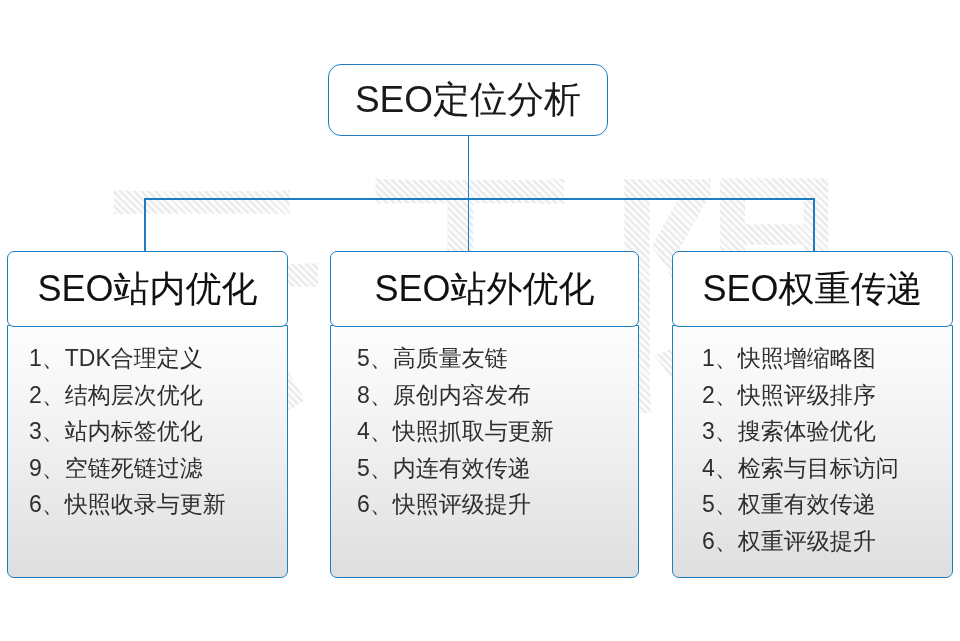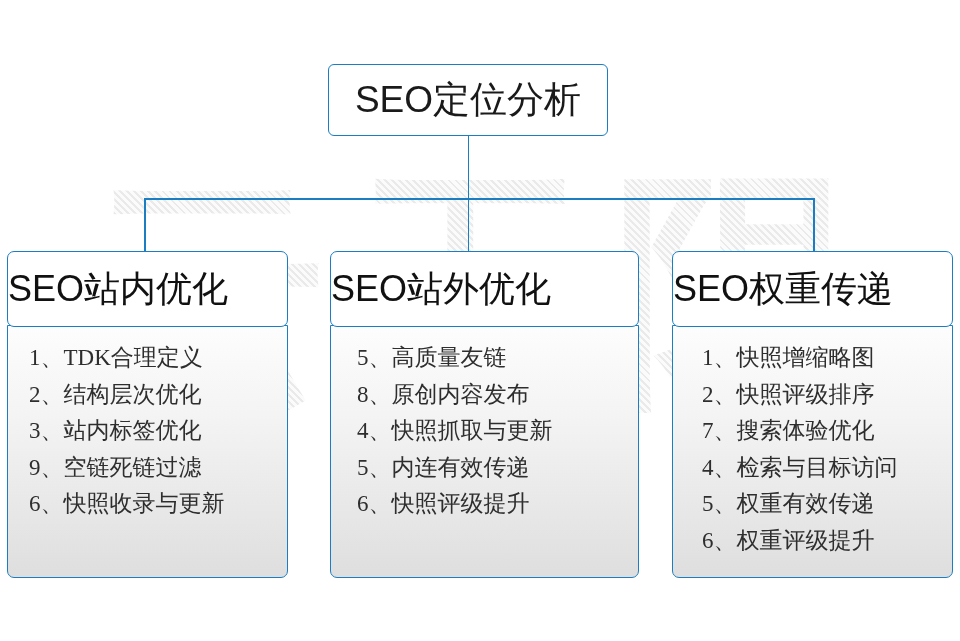--- a/index.html
+++ b/index.html
@@ -58,21 +58,21 @@
 
   
   #root-node {
     position: absolute;
     left: 328px;
     top: 64px;
     width: 280px;
     height: 72px;
     box-sizing: border-box;
     border: 1.6px solid #1b7ec2;
-    border-radius: 6px;
+    border-radius: 13px;
     background: #ffffff;
     display: flex;
     align-items: center;
     justify-content: center;
     z-index: 2;
   }
   #root-node .node-title {
     font-size: 37px;
     color: #1a1a1a;
     letter-spacing: 0px;
@@ -86,40 +86,39 @@
     z-index: 2;
   }
   .col-head {
     box-sizing: border-box;
     height: 76px;
     border: 1.6px solid #1b7ec2;
     border-radius: 7px;
     background: #ffffff;
     display: flex;
     align-items: center;
-    justify-content: flex-start;
+    justify-content: center;
     position: relative;
     z-index: 3;
   }
   .col-head-title {
     font-size: 36px;
     color: #111111;
     white-space: nowrap;
   }
   .col-body {
     box-sizing: border-box;
     margin-top: -1.6px;
     height: 253px;
     border: 1.6px solid #1b7ec2;
     border-bottom-left-radius: 7px;
     border-bottom-right-radius: 7px;
     background: linear-gradient(to bottom, #fdfdfd 0%, #f4f4f4 35%, #e6e6e6 78%, #dedede 100%);
     padding-top: 14px;
     overflow: hidden;
-    font-family: Liberation Serif, serif;
   }
   .col-list {
     list-style: none;
     margin: 0;
     padding: 0;
   }
   .col-list li {
     font-size: 23px;
     line-height: 36.5px;
     color: #2e2e2e;
@@ -186,21 +185,21 @@
   </div>
 
   <div class="column" id="column-weight">
     <div class="col-head">
       <span class="col-head-title">SEO权重传递</span>
     </div>
     <div class="col-body">
       <ul class="col-list">
         <li>1、快照增缩略图</li>
         <li>2、快照评级排序</li>
-        <li>7、搜索体验优化</li>
+        <li>3、搜索体验优化</li>
         <li>4、检索与目标访问</li>
         <li>5、权重有效传递</li>
         <li>6、权重评级提升</li>
       </ul>
     </div>
   </div>
 
 </div>
 
 </body></html>

